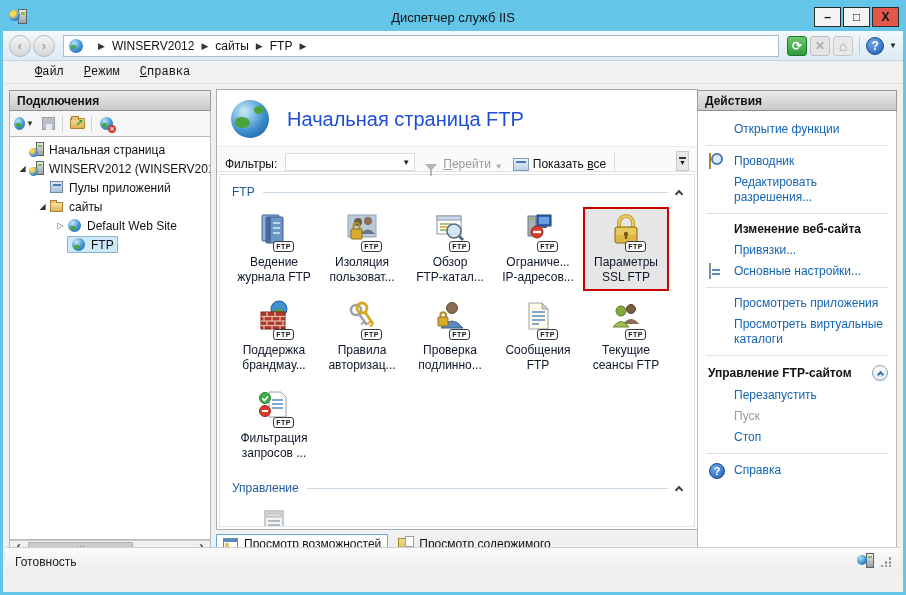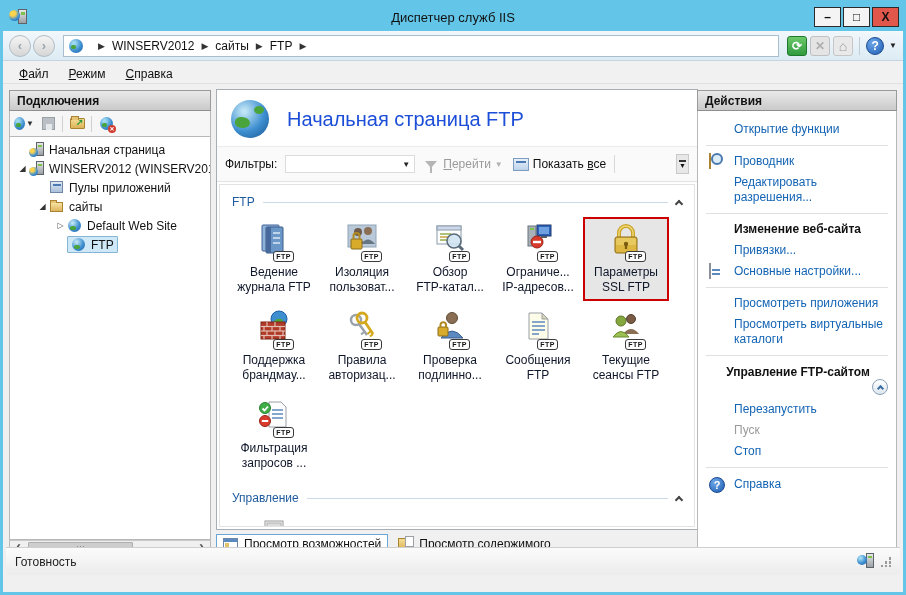--- a/index.html
+++ b/index.html
@@ -28,21 +28,21 @@
   .addr-icons { display:flex; align-items:center; gap:3px; }
   .sq-btn { width:20px; height:20px; display:flex; align-items:center; justify-content:center; font-size:12px; border-radius:3px; }
   .sq-btn.refresh { background:linear-gradient(#6cc96a,#2f9a3e); border:1px solid #1d7a2c; color:#fff; font-weight:bold; }
   .sq-btn.stop { background:#e4e4e4; border:1px solid #c0c0c0; color:#aeaeae; font-weight:bold; }
   .sq-btn.home { background:#e9e9e9; border:1px solid #c6c6c6; color:#9a9a9a; font-size:14px; }
   .vsep { width:1px; height:18px; background:#c0ccd6; margin:0 3px; }
   .help-circle { width:18px; height:18px; border-radius:50%; background:radial-gradient(circle at 35% 30%, #6fa8e8, #1d5cb4); border:1px solid #174a90; color:#fff; font-weight:bold; font-size:12px; display:flex; align-items:center; justify-content:center; }
   .caret { font-size:8px; color:#222; margin-left:2px; }
 
   
-  .menubar { height:23px; background:#f1f1f1; display:flex; align-items:flex-end; padding-left:6px; border-bottom:1px solid #e0e0e0; }
+  .menubar { height:23px; background:#f1f1f1; display:flex; align-items:center; padding-left:22px; border-bottom:1px solid #e0e0e0;font-family:Liberation Mono, monospace; }
   .menu-item { display:inline-block; padding:2px 10px; font-size:12px; color:#111; }
   .accel-first::first-letter { text-decoration:underline; }
 
   
   .main { position:absolute; top:84px; left:3px; right:3px; bottom:34px; background:#f0f0f0; }
   .panel-hdr { height:21px; background:linear-gradient(#e9e9e9,#cacaca); border:1px solid #9a9a9a; border-bottom-color:#8f8f8f; display:flex; align-items:center; padding:0 7px; font-size:12px; font-weight:bold; color:#111; }
 
   
   .left-panel { position:absolute; left:3px; top:3px; width:202px; bottom:2px; display:flex; flex-direction:column; }
   .conn-toolbar { height:26px; background:#f6f6f6; border:1px solid #b8b8b8; border-top:none; display:flex; align-items:center; padding:0 4px; gap:4px; }
@@ -80,21 +80,21 @@
      background:repeating-linear-gradient(90deg,#8f8f8f 0 1px,transparent 1px 3px); }
 
   
   .center { position:absolute; left:210px; top:2px; width:482px; bottom:0; }
   .card { position:absolute; left:0; right:0; top:0; bottom:28px; background:#fff; border:1px solid #a8aeb4; display:flex; flex-direction:column; }
   .page-head { display:flex; align-items:center; padding:10px 14px 8px; }
   .big-globe { width:38px; height:38px; border-radius:50%; background:radial-gradient(circle at 35% 30%, #bfe4f5 5%, #3e8fd0 55%, #17538f); position:relative; flex:none; }
   .big-globe::before { content:""; position:absolute; left:4px; top:17px; width:15px; height:11px; background:#4aa43c; border-radius:45% 60% 50% 50%; }
   .big-globe::after { content:""; position:absolute; right:5px; top:6px; width:10px; height:8px; background:#4aa43c; border-radius:55%; }
   .page-title { font-size:20px; color:#1d4ed8; margin-left:18px; }
-  .filterbar { height:36px; background:#fafafa; border-top:1px solid #ececec; border-bottom:1px solid #e2e2e2; display:flex; align-items:center; padding:0 8px; font-size:12px; color:#111; }
+  .filterbar { height:26px; background:#fafafa; border-top:1px solid #ececec; border-bottom:1px solid #e2e2e2; display:flex; align-items:flex-end; padding:0 8px; font-size:12px; color:#111; }
   .combo { width:130px; height:18px; background:#fff; border:1px solid #dcdcdc; margin-left:8px; display:flex; align-items:center; justify-content:flex-end; padding-right:4px; }
   .combo .caret { font-size:8px; color:#222; }
   .funnel { width:0; height:0; border-left:6px solid transparent; border-right:6px solid transparent; border-top:7px solid #b5b5b5; margin:0 6px 0 10px; position:relative; }
   .funnel::after { content:""; position:absolute; left:-1px; top:-1px; width:2px; height:6px; background:#b5b5b5; }
   .gray-link { color:#9a9a9a; }
   .showall-ico { width:16px; height:13px; background:linear-gradient(#e9f1fa,#bcd2ea); border:1px solid #7c9cc0; margin:0 4px 0 10px; position:relative; }
   .showall-ico::after { content:""; position:absolute; left:2px; top:2px; right:2px; height:2px; background:#4a78b0; }
   .fb-sep { width:1px; height:18px; background:#d8d8d8; margin:0 8px; }
   .overflow-btn { margin-left:auto; width:13px; height:20px; background:#e8e8e8; border:1px solid #c9c9c9; display:flex; flex-direction:column; align-items:center; justify-content:center; }
   .overflow-btn b { display:block; width:7px; height:2px; background:#333; margin-bottom:1px; }
@@ -131,21 +131,21 @@
   .act-link.disabled { color:#9a9a9a; }
   .act-bold { font-weight:bold; color:#111; }
   .act-sep { border-top:1px solid #e0e0e0; margin:5px 8px; }
   .act-ico { position:absolute; left:11px; top:3px; width:17px; height:15px; }
   .ico-explore { width:15px; height:11px; background:linear-gradient(#f4dc94,#dcb458); border:1px solid #ab8432; position:relative; margin-top:2px; }
   .ico-explore::after { content:""; position:absolute; left:1px; top:-1px; width:8px; height:8px; border:2px solid #4a78b0; border-radius:50%; background:#dcecf8; }
   .ico-basic { width:15px; height:13px; background:#eef2f6; border:1px solid #8a9098; position:relative; }
   .ico-basic::before { content:""; position:absolute; left:0; top:0; right:0; height:3px; background:#9fb6cc; }
   .ico-basic::after { content:""; position:absolute; left:2px; top:5px; width:8px; height:2px; background:#5b8ac0; box-shadow:0 4px 0 #5b8ac0; }
   .ico-help { width:16px; height:16px; border-radius:50%; background:radial-gradient(circle at 35% 30%, #6fa8e8, #1d5cb4); border:1px solid #174a90; color:#fff; font-weight:bold; font-size:11px; display:flex; align-items:center; justify-content:center; }
-  .manage-hdr { display:flex; align-items:center; padding:4px 8px 4px 10px; font-weight:bold; color:#111;flex-direction:column; }
+  .manage-hdr { display:flex; align-items:center; padding:4px 8px 4px 10px; font-weight:bold; color:#111; }
   .circle-btn { margin-left:auto; width:16px; height:16px; border-radius:50%; border:1px solid #8aa0b8; background:linear-gradient(#ffffff,#dde6ee); display:flex; align-items:center; justify-content:center; }
   .circle-btn .chev-up { width:5px; height:5px; border-color:#3a6ea5; margin-top:2px; }
 
   
   .statusbar { position:absolute; left:3px; right:3px; bottom:17px; height:28px; background:linear-gradient(#fbfbfb,#ececec); border-top:1px solid #cfcfcf; display:flex; align-items:center; padding:13px 9px; font-size:12px; color:#222; }
   .status-right { margin-left:auto; display:flex; align-items:center; gap:6px; }
   .status-srv { width:18px; height:17px; position:relative; }
   .status-srv .srv { position:absolute; right:1px; top:0; width:8px; height:15px; background:linear-gradient(#e8e8e8,#9aa0a6); border:1px solid #5c636b; }
   .status-srv .srv i { display:block; width:4px; height:2px; margin:2px auto 0; background:#7ec24a; }
   .status-srv .glb { position:absolute; left:0; top:2px; width:10px; height:10px; border-radius:50%; background:radial-gradient(circle at 35% 30%, #9fd8f0 10%, #3e8fd0 55%, #1b5ea8); }

